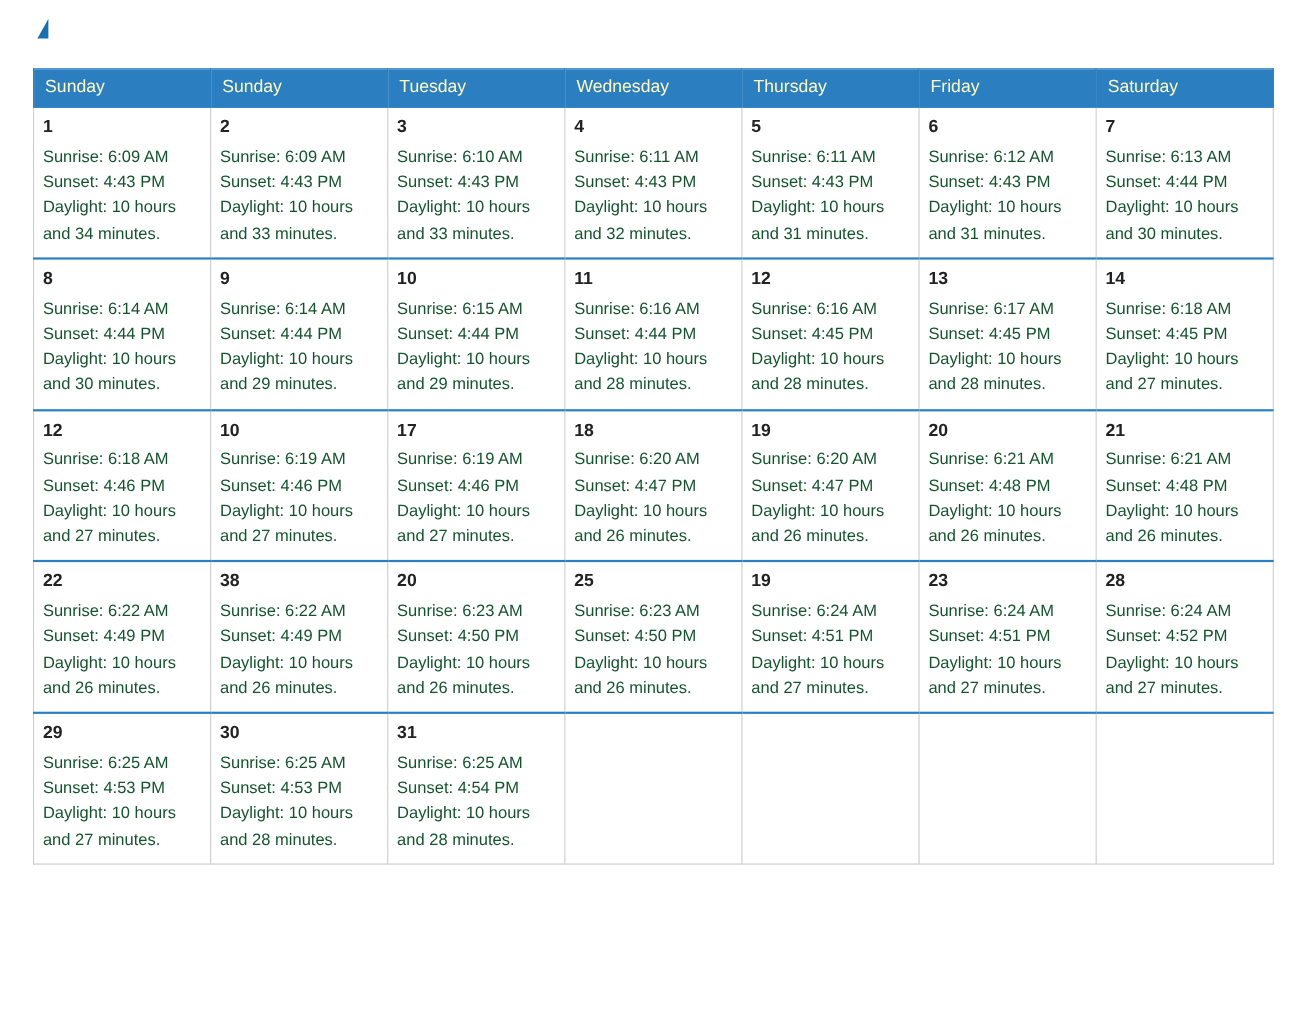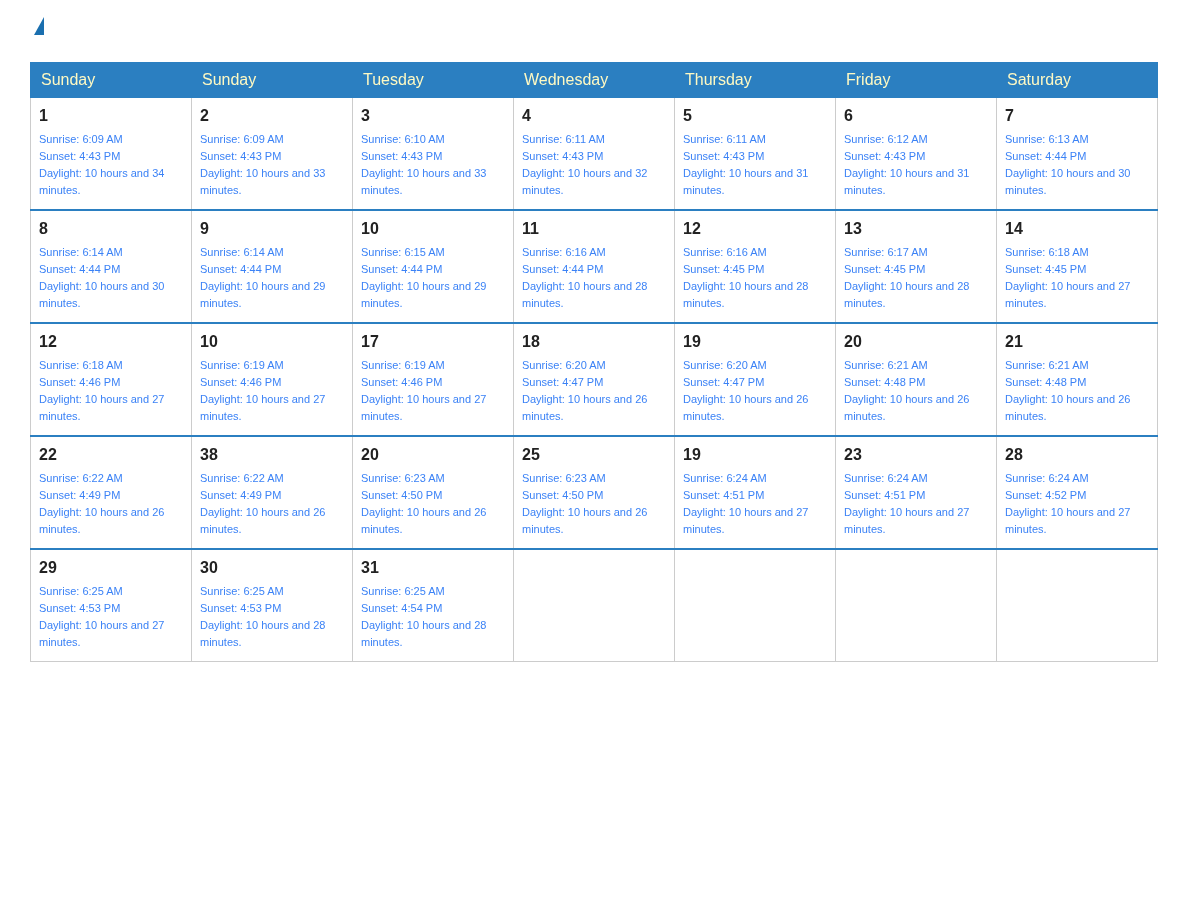--- a/index.html
+++ b/index.html
@@ -90,22 +90,22 @@
       background: #fff;
     }
     .day-number {
       font-size: 16px;
       font-weight: bold;
       color: #222;
       display: block;
       margin-bottom: 2px;
     }
     .day-info {
-      color: #3b82f6;
-      font-size: 11px;
+      color: #14532d;
+      font-size: 15px;
     }
     tr:first-child td {
       border-top: none;
     }
   </style>
 </head>
 <body>
 
 <div class="header">
   <div class="logo">

